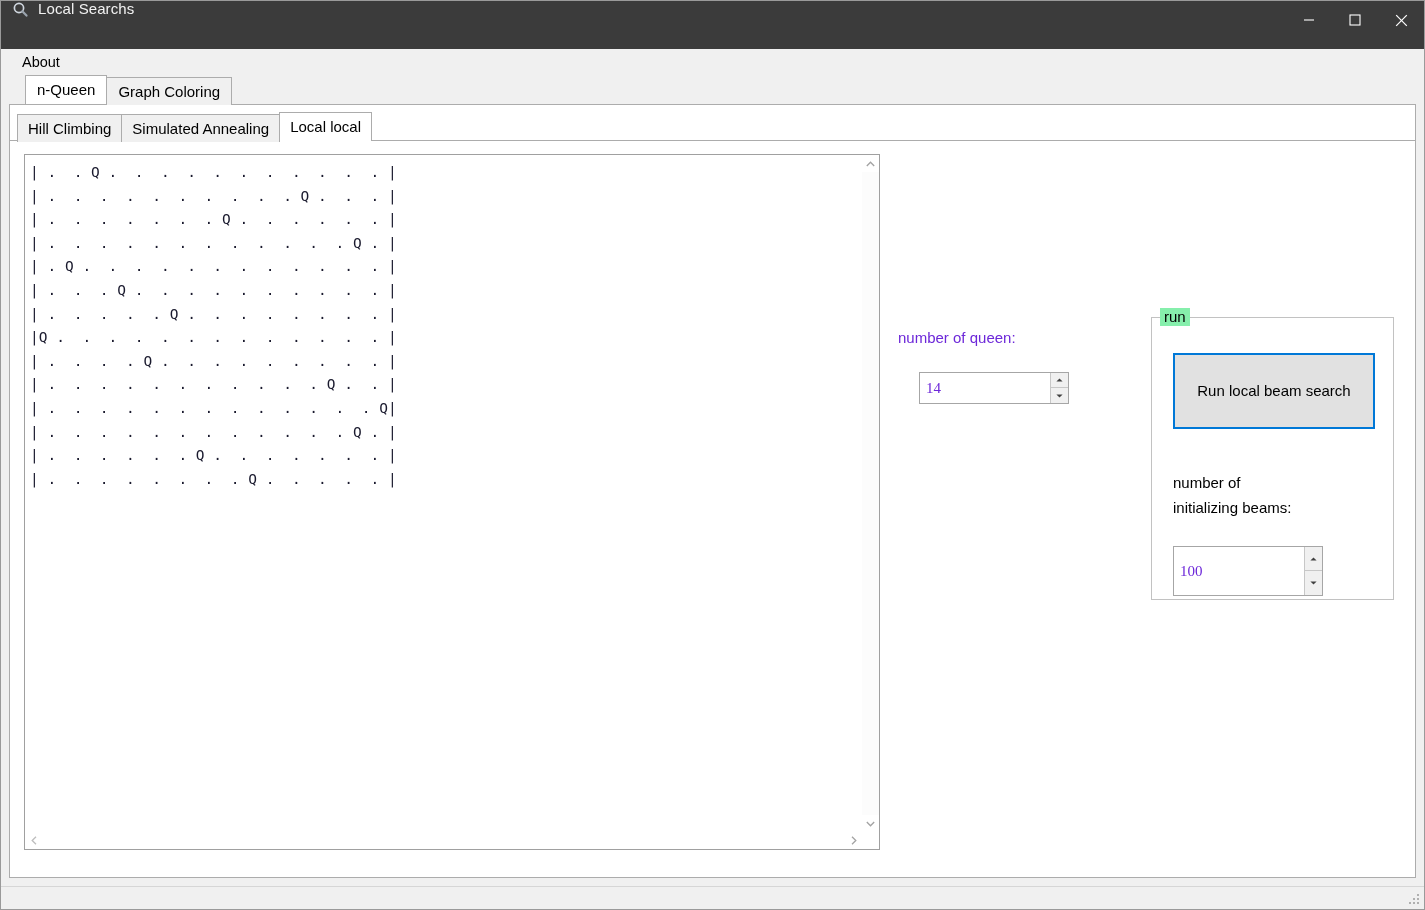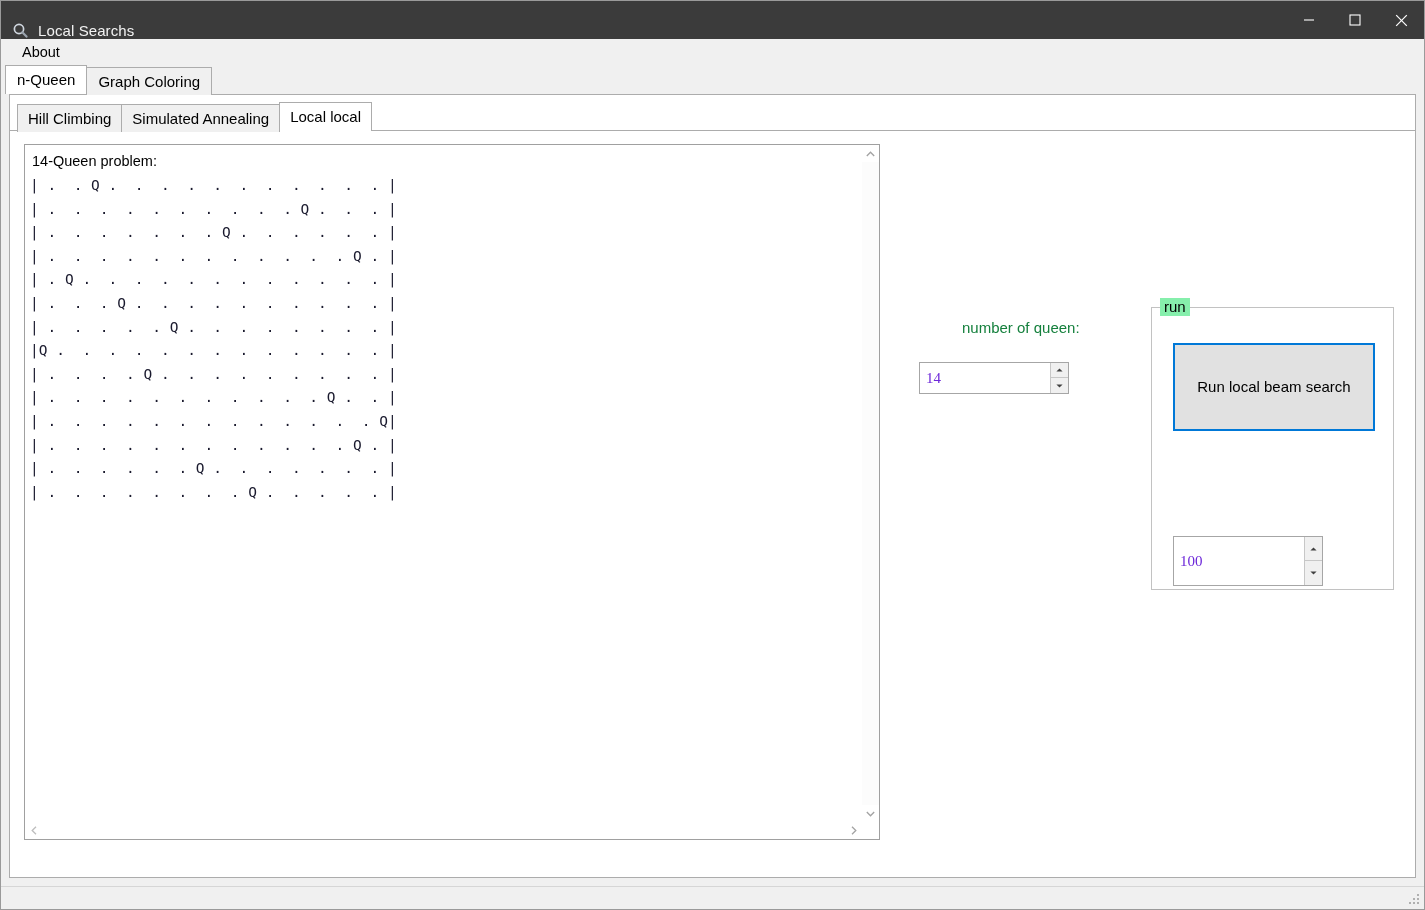--- a/index.html
+++ b/index.html
@@ -23,24 +23,24 @@
     height: 910px;
     background: #ffffff;
     box-sizing: border-box;
     border: 1px solid #9a9a9a;
     display: flex;
     flex-direction: column;
   }
 
   
   .titlebar {
-    height: 38px;
+    height: 48px;
     background: #3b3b3b;
     display: flex;
-    align-items: flex-end;
+    align-items: flex-start;
     flex: none;
     position: relative;
   }
   .title-icon {
     margin-left: 11px;
     margin-right: 9px;
     width: 17px;
     height: 17px;
     display: inline-block;
     position: relative;
@@ -91,21 +91,21 @@
     background: #f0f0f0;
     position: relative;
     display: flex;
     flex-direction: column;
     min-height: 0;
   }
   .tabstrip-outer {
     height: 28px;
     display: flex;
     align-items: flex-end;
-    padding-left: 4px;
+    padding-left: 24px;
     background: #f0f0f0;
     flex: none;
     position: relative;
     z-index: 3;
   }
   .tab-outer {
     font-size: 15px;
     line-height: 17px;
     padding: 5px 11px 4px 11px;
     border: 1px solid #acacac;
@@ -264,25 +264,25 @@
     z-index: 2;
     color: #a0a0a0;
     font-size: 9px;
     line-height: 9px;
   }
   .sb-arrow svg { display:block; }
 
   
   .queen-label {
     position: absolute;
-    left: 952px;
+    left: 888px;
     top: 188px;
     font-size: 15px;
     line-height: 18px;
-    color: #15803d;
+    color: #6d28d9;
   }
   .spin {
     position: absolute;
     border: 1px solid #a6a6a6;
     background: #ffffff;
     box-sizing: border-box;
     display: flex;
     align-items: stretch;
   }
   .spin-input {
@@ -333,21 +333,21 @@
     padding: 0 4px;
     font-size: 15px;
     line-height: 18px;
     color: #000;
   }
   .run-button {
     position: absolute;
     left: 1163px;
     top: 212px;
     width: 202px;
-    height: 88px;
+    height: 76px;
     background: #e1e1e1;
     border: 2px solid #0078d7;
     box-sizing: border-box;
     display: flex;
     align-items: center;
     justify-content: center;
     text-align: center;
     font-size: 15px;
     line-height: 22px;
     color: #000;
@@ -434,21 +434,20 @@
       <div class="tabstrip-inner">
         <div class="tab-inner">Hill Climbing</div>
         <div class="tab-inner">Simulated Annealing</div>
         <div class="tab-inner active">Local local</div>
       </div>
 
       <div class="inner-panel">
 
         <div class="textbox-wrap">
           <div class="textbox-content">
-            <div class="board-title">14-Queen problem:</div>
             <div class="board">| .  . Q .  .  .  .  .  .  .  .  .  .  . |
 | .  .  .  .  .  .  .  .  .  . Q .  .  . |
 | .  .  .  .  .  .  . Q .  .  .  .  .  . |
 | .  .  .  .  .  .  .  .  .  .  .  . Q . |
 | . Q .  .  .  .  .  .  .  .  .  .  .  . |
 | .  .  . Q .  .  .  .  .  .  .  .  .  . |
 | .  .  .  .  . Q .  .  .  .  .  .  .  . |
 |Q .  .  .  .  .  .  .  .  .  .  .  .  . |
 | .  .  .  . Q .  .  .  .  .  .  .  .  . |
 | .  .  .  .  .  .  .  .  .  .  . Q .  . |
@@ -502,20 +501,24 @@
                 </svg>
             </div>
           </div>
         </div>
 
         <div class="groupbox"></div>
         <div class="groupbox-title">run</div>
 
         <div class="run-button">Run local beam search</div>
 
+        <div class="beams-label">
+          <div>number of</div>
+          <div>initializing beams:</div>
+        </div>
 
         <div class="spin" id="beams-spin">
           <div class="spin-input">100</div>
           <div class="spin-btns">
             <div class="spin-btn up">
               <svg width="7" height="4" viewBox="0 0 7 4">
                   <polygon points="3.5,0.4 6.6,3.6 0.4,3.6" fill="#404040"></polygon>
                 </svg>
             </div>
             <div class="spin-btn down">

